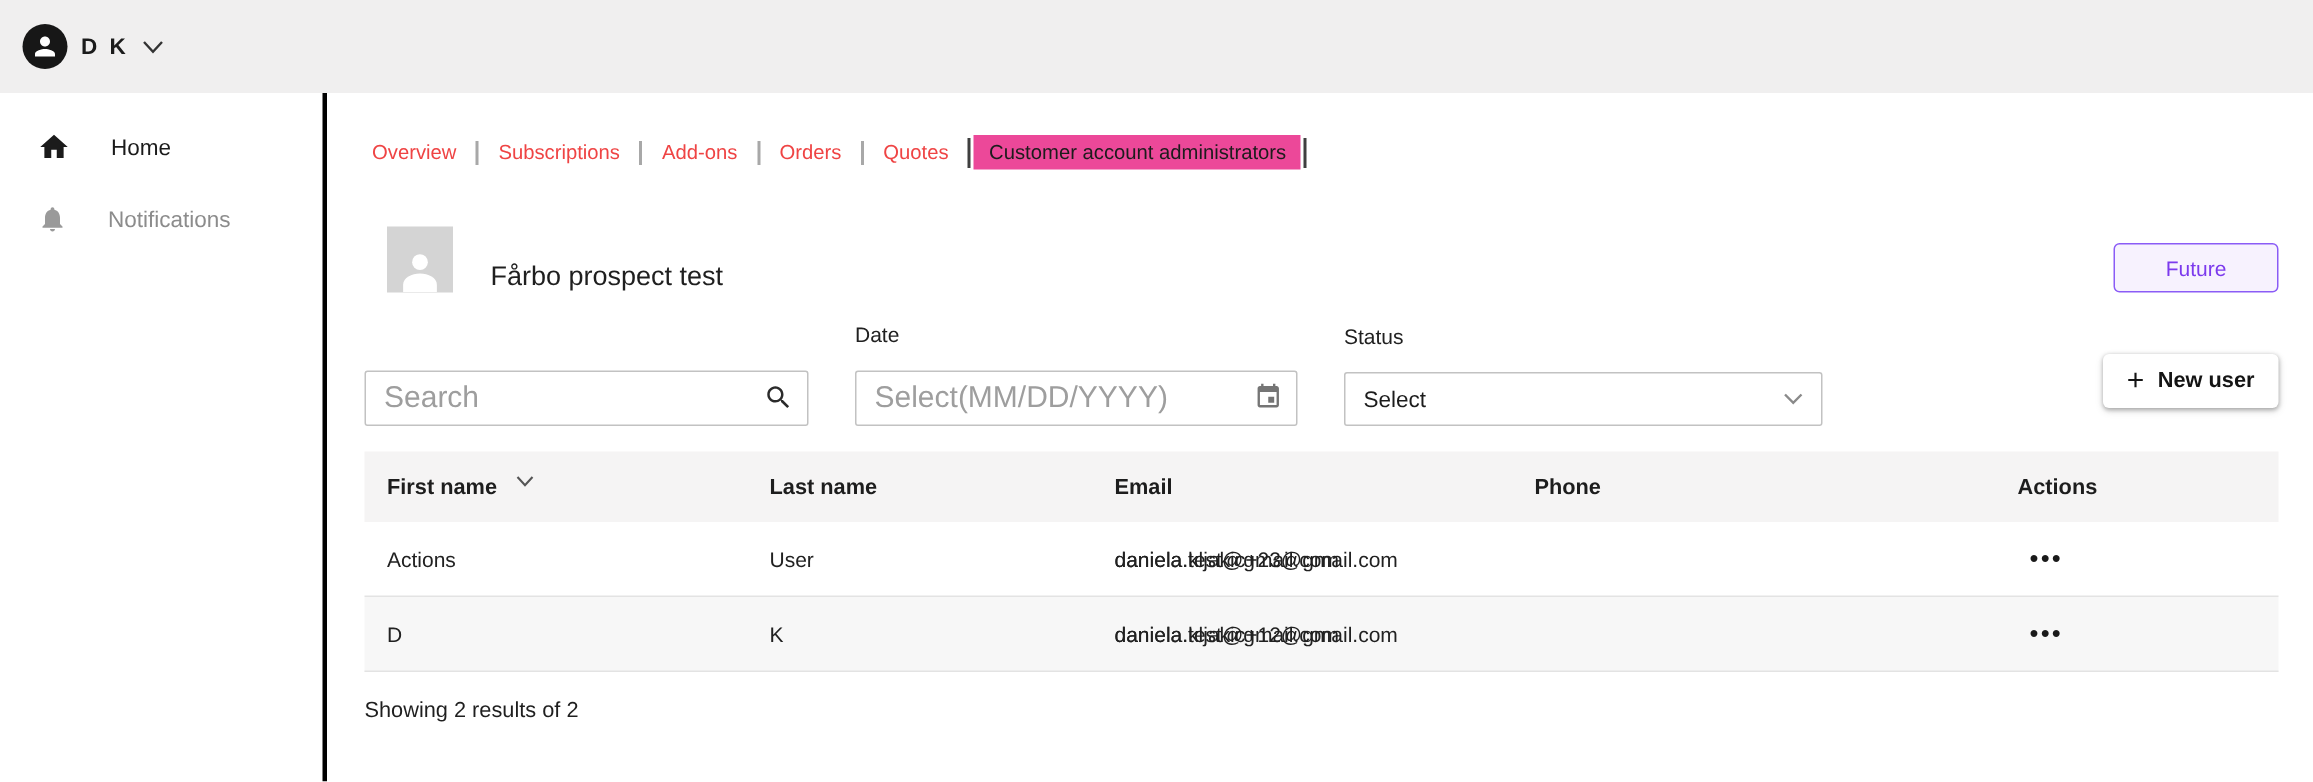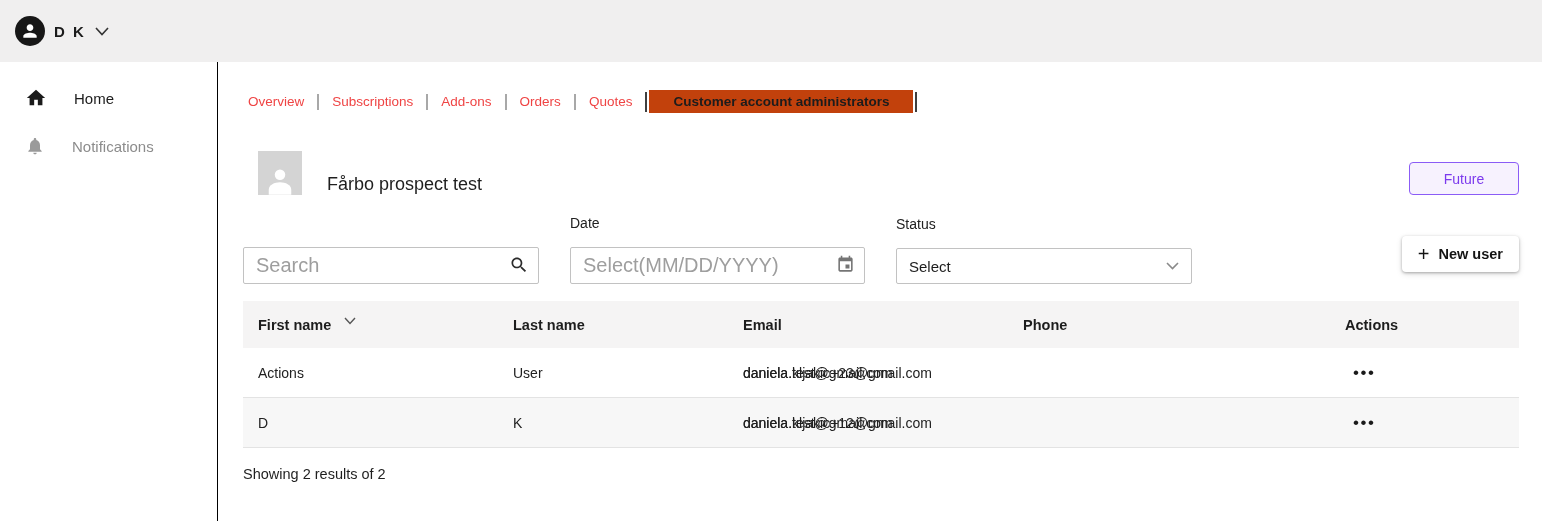--- a/index.html
+++ b/index.html
@@ -12,49 +12,49 @@
   .logo svg rect { fill:#2e2c2d; }
   .logo-text { font-size:22px; color:#2e2c2d; letter-spacing:-0.5px; transform:scaleX(.94); transform-origin:left center; white-space:nowrap; }
   .logo-bold { font-weight:700; }
   .logo-light { font-weight:400; }
   .user-menu { display:flex; align-items:center; gap:9px; cursor:pointer; }
   .avatar-circle { width:30px; height:30px; border-radius:50%; background:#171717; display:flex; align-items:center; justify-content:center; }
   .user-initials { font-size:15px; font-weight:700; letter-spacing:2px; color:#1b1b1b; }
 
   
   .body-row { display:flex; height:459px; }
-  .sidebar { width:218px; border-right:1px solid #000000; padding-top:12px; background:#fff; flex:none; }
+  .sidebar { width:218px; border-right:3px solid #000000; padding-top:12px; background:#fff; flex:none; }
   .side-item { height:48px; display:flex; align-items:center; padding-left:25px; gap:27px; font-size:15px; cursor:pointer; color:#1b1b1b; }
   .side-item.inactive { color:#8c8c8c; }
   .content { flex:1; padding:0 23px 0 25px; }
 
   
   .tabs { margin-top:28px; display:flex; align-items:center; }
   .tab { font-size:13.5px; color:#ef4444; padding:4px 13px; cursor:pointer; white-space:nowrap; }
   .tab:first-child { padding-left:5px; }
-  .tab.active { background:#c2410c; color:#1c1c1c; font-weight:700; padding:4px 24px; margin:0 2px; }
+  .tab.active { background:#ec4899; color:#1c1c1c; font-weight:400; padding:4px 10px; margin:0 2px; }
   .tab-divider { width:2px; height:16px; background:#a8a8a8; flex:none; }
   .tab-divider.dark { background:#3f3f3f; height:20px; }
 
   
   .page-head { margin-top:38px; display:flex; align-items:flex-end; }
   .org-avatar { width:44px; height:44px; background:#d4d4d4; margin-left:15px; display:flex; align-items:flex-end; justify-content:center; overflow:hidden; flex:none; }
   .page-title { font-size:18px; font-weight:400; margin-left:25px; color:#1f1f1f; }
   .future-btn { margin-left:auto; width:110px; height:33px; border:1px solid #8b5cf6; background:#f7f2fe; color:#7c3aed; font-size:14px; border-radius:4px; cursor:pointer; font-family:inherit; }
 
   
   .filters { margin-top:20px; display:flex; align-items:flex-end; }
   .search-wrap { position:relative; width:296px; flex:none; }
   .text-input { width:100%; height:37px; border:1px solid #c2c2c2; border-radius:2px; padding:0 40px 0 12px; font-size:20px; font-family:inherit; color:#212121; background:#fff; }
   .text-input::placeholder { color:#9e9e9e; }
   .input-icon { position:absolute; right:10px; top:8px; pointer-events:auto; cursor:pointer; }
   .field { margin-left:31px; flex:none; }
   .field-label { font-size:14px; color:#212121; display:block; margin-bottom:16px; }
   .date-wrap { position:relative; width:295px; }
-  .select-box { width:296px; height:36px; border:1px solid #c2c2c2; border-radius:2px; background:#fff; display:flex; align-items:center; justify-content:space-between; padding:0 12px; font-size:15px; color:#1c1c1c; cursor:pointer; }
+  .select-box { width:319px; height:36px; border:1px solid #c2c2c2; border-radius:2px; background:#fff; display:flex; align-items:center; justify-content:space-between; padding:0 12px; font-size:15px; color:#1c1c1c; cursor:pointer; }
   .new-user-btn { margin-left:auto; margin-bottom:12px; height:36px; padding:0 16px; background:#fff; border:none; border-radius:4px; box-shadow:0 1px 3px rgba(0,0,0,.28), 0 2px 6px rgba(0,0,0,.12); font-size:14.5px; font-weight:600; color:#141414; display:flex; align-items:center; gap:9px; cursor:pointer; font-family:inherit; }
   .plus-glyph { font-size:20px; font-weight:400; line-height:1; }
 
   
   .table { margin-top:17px; }
   .t-row { display:grid; grid-template-columns:255px 230px 280px 322px 1fr; align-items:center; padding-left:15px; }
   .t-head { height:47px; background:#f5f4f4; font-weight:700; font-size:14.5px; color:#1d1d1d; }
   .th-sort { display:flex; gap:13px; cursor:pointer; }
   .t-body-row { height:50px; border-bottom:1px solid #e3e3e3; font-size:14px; color:#212121; background:#fff; }
   .t-body-row.alt { background:#f7f7f7; }

